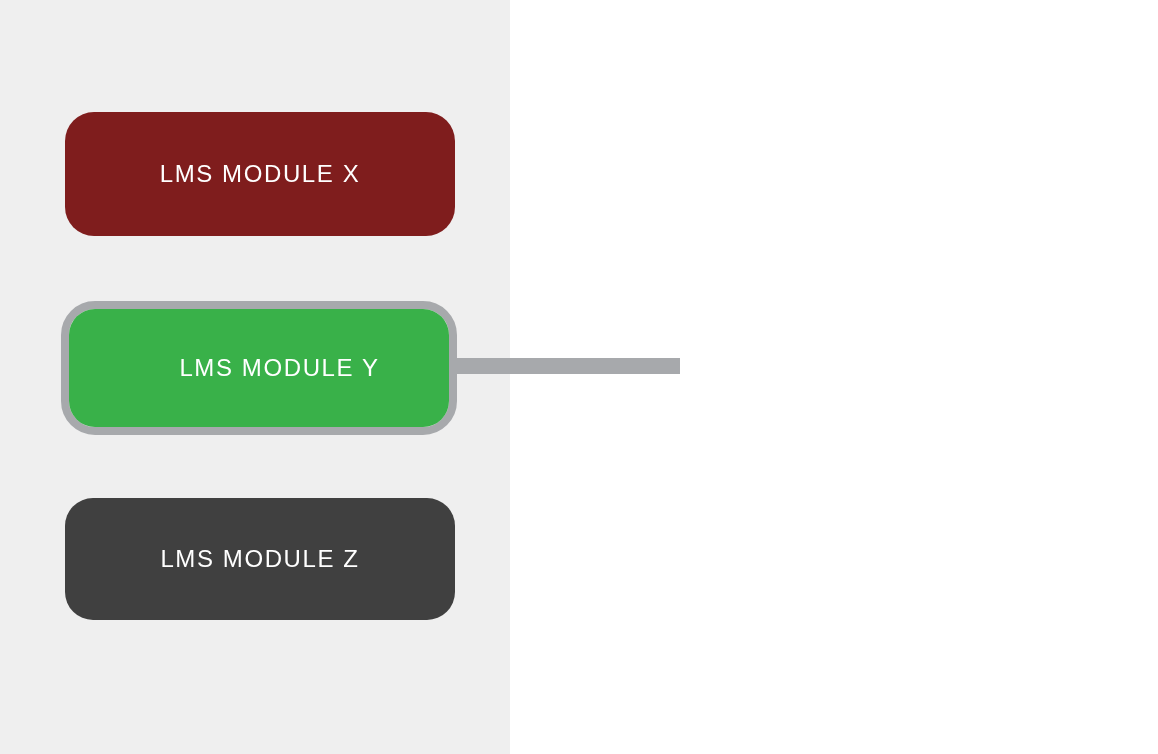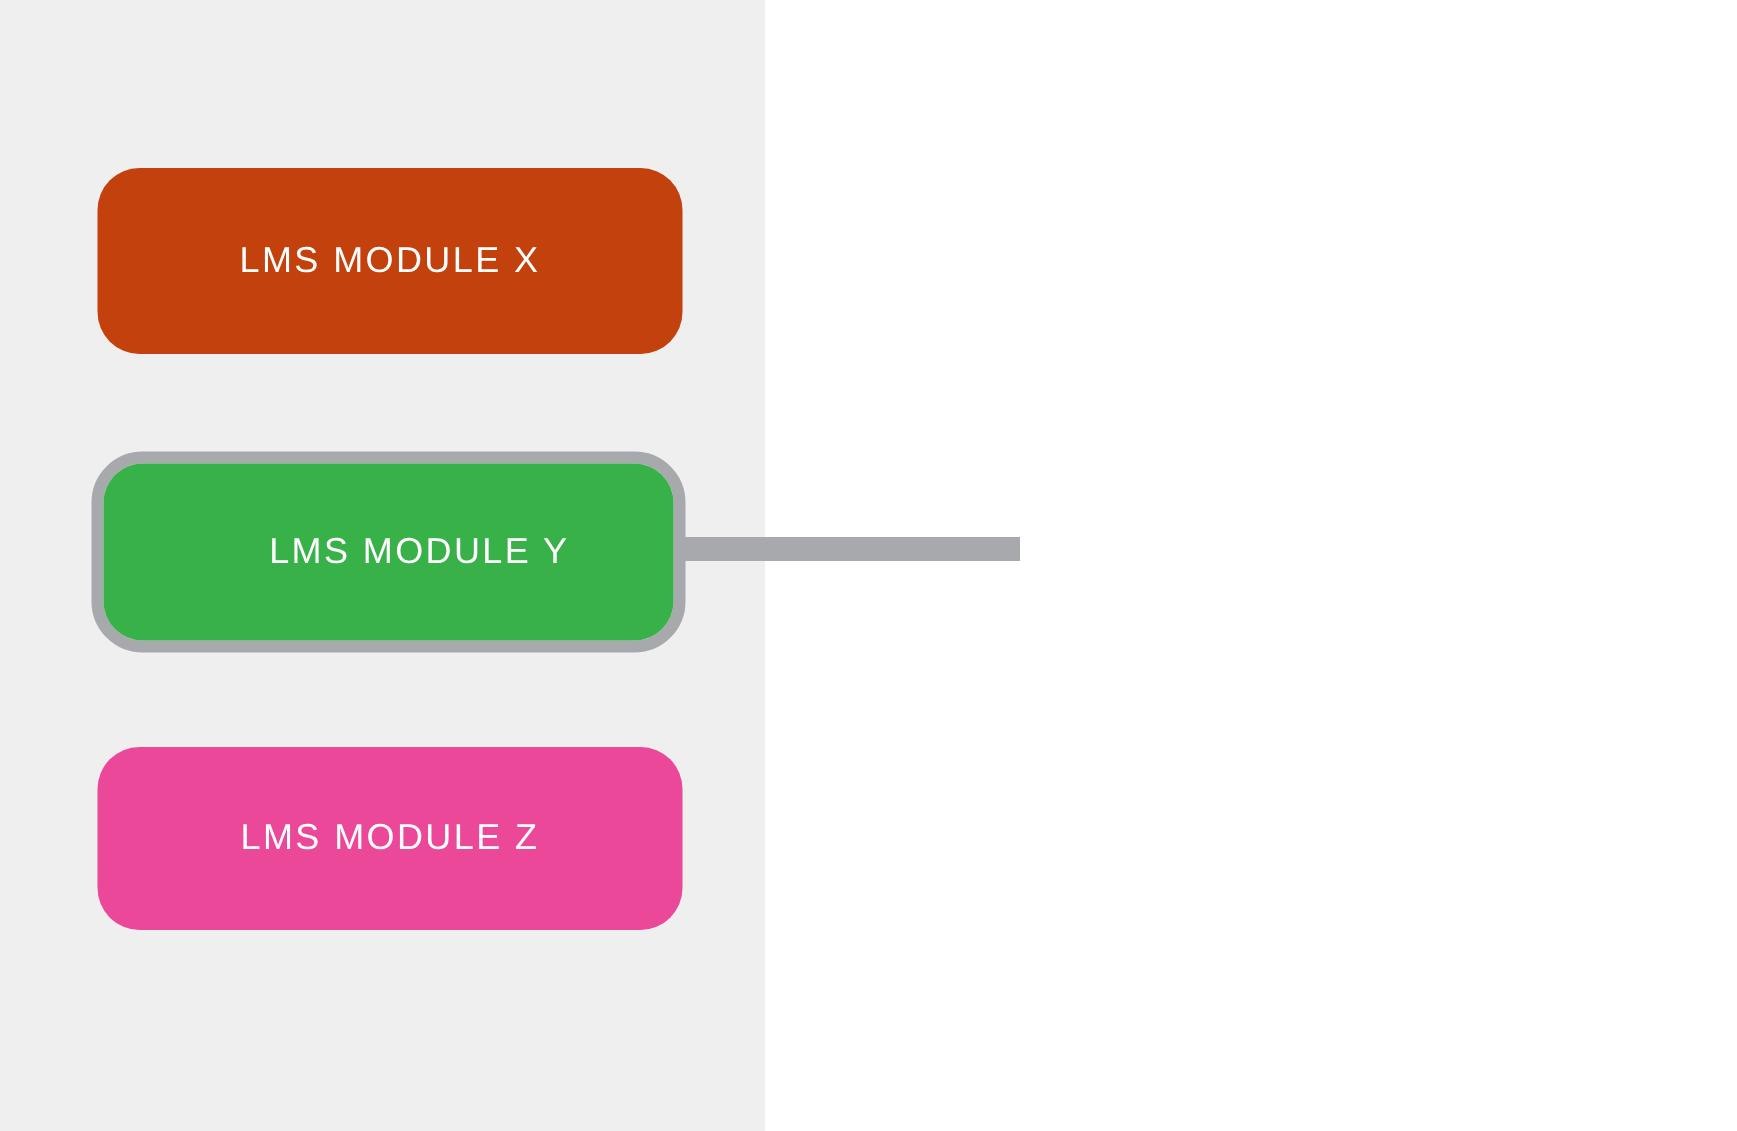--- a/index.html
+++ b/index.html
@@ -84,28 +84,28 @@
 </style>
 </head>
 <body>
 
 <div id="canvas" style="background: rgb(255, 255, 255);">
 
   <div id="lane-panel" style="background: rgb(239, 239, 239);"></div>
 
   <div id="connector" style="background: rgb(167, 169, 172);"></div>
 
-  <div id="node-module-x" class="node pale" style="background: #c2410c;">
+  <div id="node-module-x" class="node pale" style="background: #7f1d1d; border-radius: 29px;">
     <span class="node-label" style="color: rgb(255, 255, 255);">LMS MODULE X</span>
   </div>
 
   <div id="node-module-y" class="node selected module-active" style="border-color: rgb(167, 169, 172);">
     <div class="inner" style="background: rgb(57, 177, 73);">
       <span class="node-label" style="color: rgb(255, 255, 255); padding-left: 41px;">LMS MODULE Y</span>
     </div>
   </div>
 
-  <div id="node-module-z" class="node pale" style="background: #ec4899;">
+  <div id="node-module-z" class="node pale" style="background: #404040;">
     <span class="node-label" style="color: rgb(255, 255, 255);">LMS MODULE Z</span>
   </div>
 
 
 </div>
 
 </body></html>

